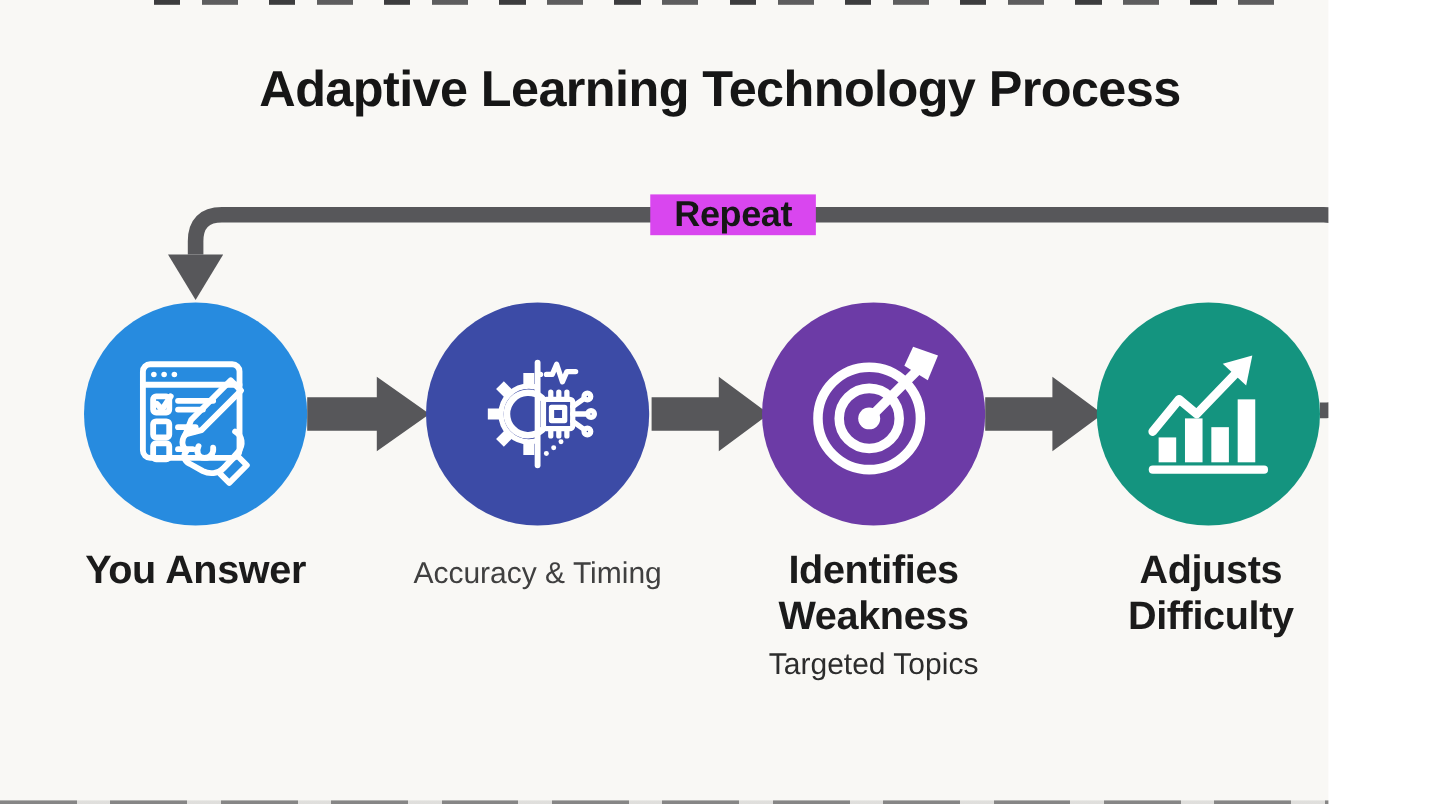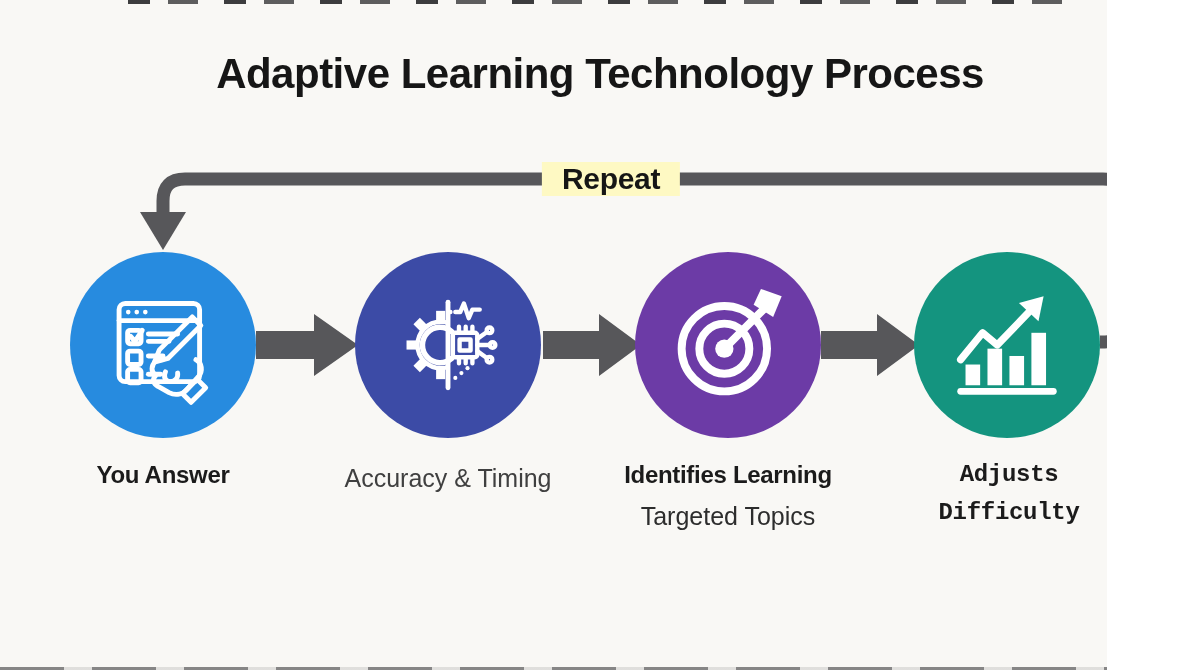--- a/index.html
+++ b/index.html
@@ -37,21 +37,21 @@
   .circle{
     position:absolute;top:252px;
     width:186px;height:186px;border-radius:50%;
     display:flex;align-items:center;justify-content:center;
   }
   .circle svg{display:block;}
   .col{
     position:absolute;top:456px;width:300px;text-align:center;
   }
   .heading{
-    font-size:24px;font-weight:700;line-height:38px;
+    font-size:33px;font-weight:700;line-height:38px;
     letter-spacing:-.3px;margin:0 auto;width:232px;
   }
   .sub{
     font-size:25px;line-height:33px;margin-top:6px;
   }
 </style>
 </head>
 <body>
 
 <div id="canvas" style="background-color: rgb(249, 248, 245);">
@@ -64,21 +64,21 @@
   <svg class="flow-svg" width="1200" height="670" viewBox="0 0 1200 670" style="color: rgb(87, 87, 90);">
     <g>
       <path d="M163 212 L163 201 Q163 179 185 179 L1103 179 Q1125 179 1125 201 L1125 320 Q1125 342 1103 342 L1100 342" fill="none" stroke="currentColor" stroke-width="13" stroke-linejoin="round"></path>
       <polygon points="140,212 186,212 163,250" fill="currentColor"></polygon>
     </g>
     <polygon fill="currentColor" points="256,331 314,331 314,314 358,345 314,376 314,359 256,359"></polygon>
     <polygon fill="currentColor" points="543,331 599,331 599,314 641,345 599,376 599,359 543,359"></polygon>
     <polygon fill="currentColor" points="821,331 877,331 877,314 919,345 877,376 877,359 821,359"></polygon>
   </svg>
 
-  <div class="repeat-label" style="background-color: #fef9c3; color: rgb(22, 22, 22);">Repeat</div>
+  <div class="repeat-label" style="background-color: #d946ef; color: rgb(22, 22, 22);">Repeat</div>
 
   <div class="circle" style="left: 70px; background-color: rgb(39, 139, 223); color: rgb(255, 255, 255);">
     <svg width="122" height="122" viewBox="0 0 100 100" fill="none" stroke="currentColor" stroke-width="4" stroke-linecap="round" stroke-linejoin="round">
       <rect x="14" y="16" width="66" height="64" rx="5"></rect>
       <line x1="14" y1="30" x2="80" y2="30"></line>
       <circle cx="21.5" cy="23" r="1.9" fill="currentColor" stroke="none"></circle>
       <circle cx="28.5" cy="23" r="1.9" fill="currentColor" stroke="none"></circle>
       <circle cx="35.5" cy="23" r="1.9" fill="currentColor" stroke="none"></circle>
       <rect x="21" y="38" width="11" height="11" rx="2"></rect>
       <path d="M23.5 43 L27 47 L33 38"></path>
@@ -164,20 +164,20 @@
     </svg>
   </div>
 
   <div class="col" style="left:13px;">
     <div class="heading" style="color: rgb(27, 27, 27);">You Answer</div>
   </div>
   <div class="col" style="left:298px;">
     <div class="sub" style="color: #404040;">Accuracy &amp; Timing</div>
   </div>
   <div class="col" style="left:578px;">
-    <div class="heading" style="color: rgb(27, 27, 27);">Identifies Learning</div>
+    <div class="heading" style="color: rgb(27, 27, 27);">Identifies Weakness</div>
     <div class="sub" style="color: rgb(45, 45, 45);">Targeted Topics</div>
   </div>
   <div class="col" style="left:859px;">
-    <div class="heading" style="color: rgb(27, 27, 27); font-family: Liberation Mono, monospace;">Adjusts Difficulty</div>
+    <div class="heading" style="color: rgb(27, 27, 27);">Adjusts Difficulty</div>
   </div>
 
 </div>
 
 </body></html>

